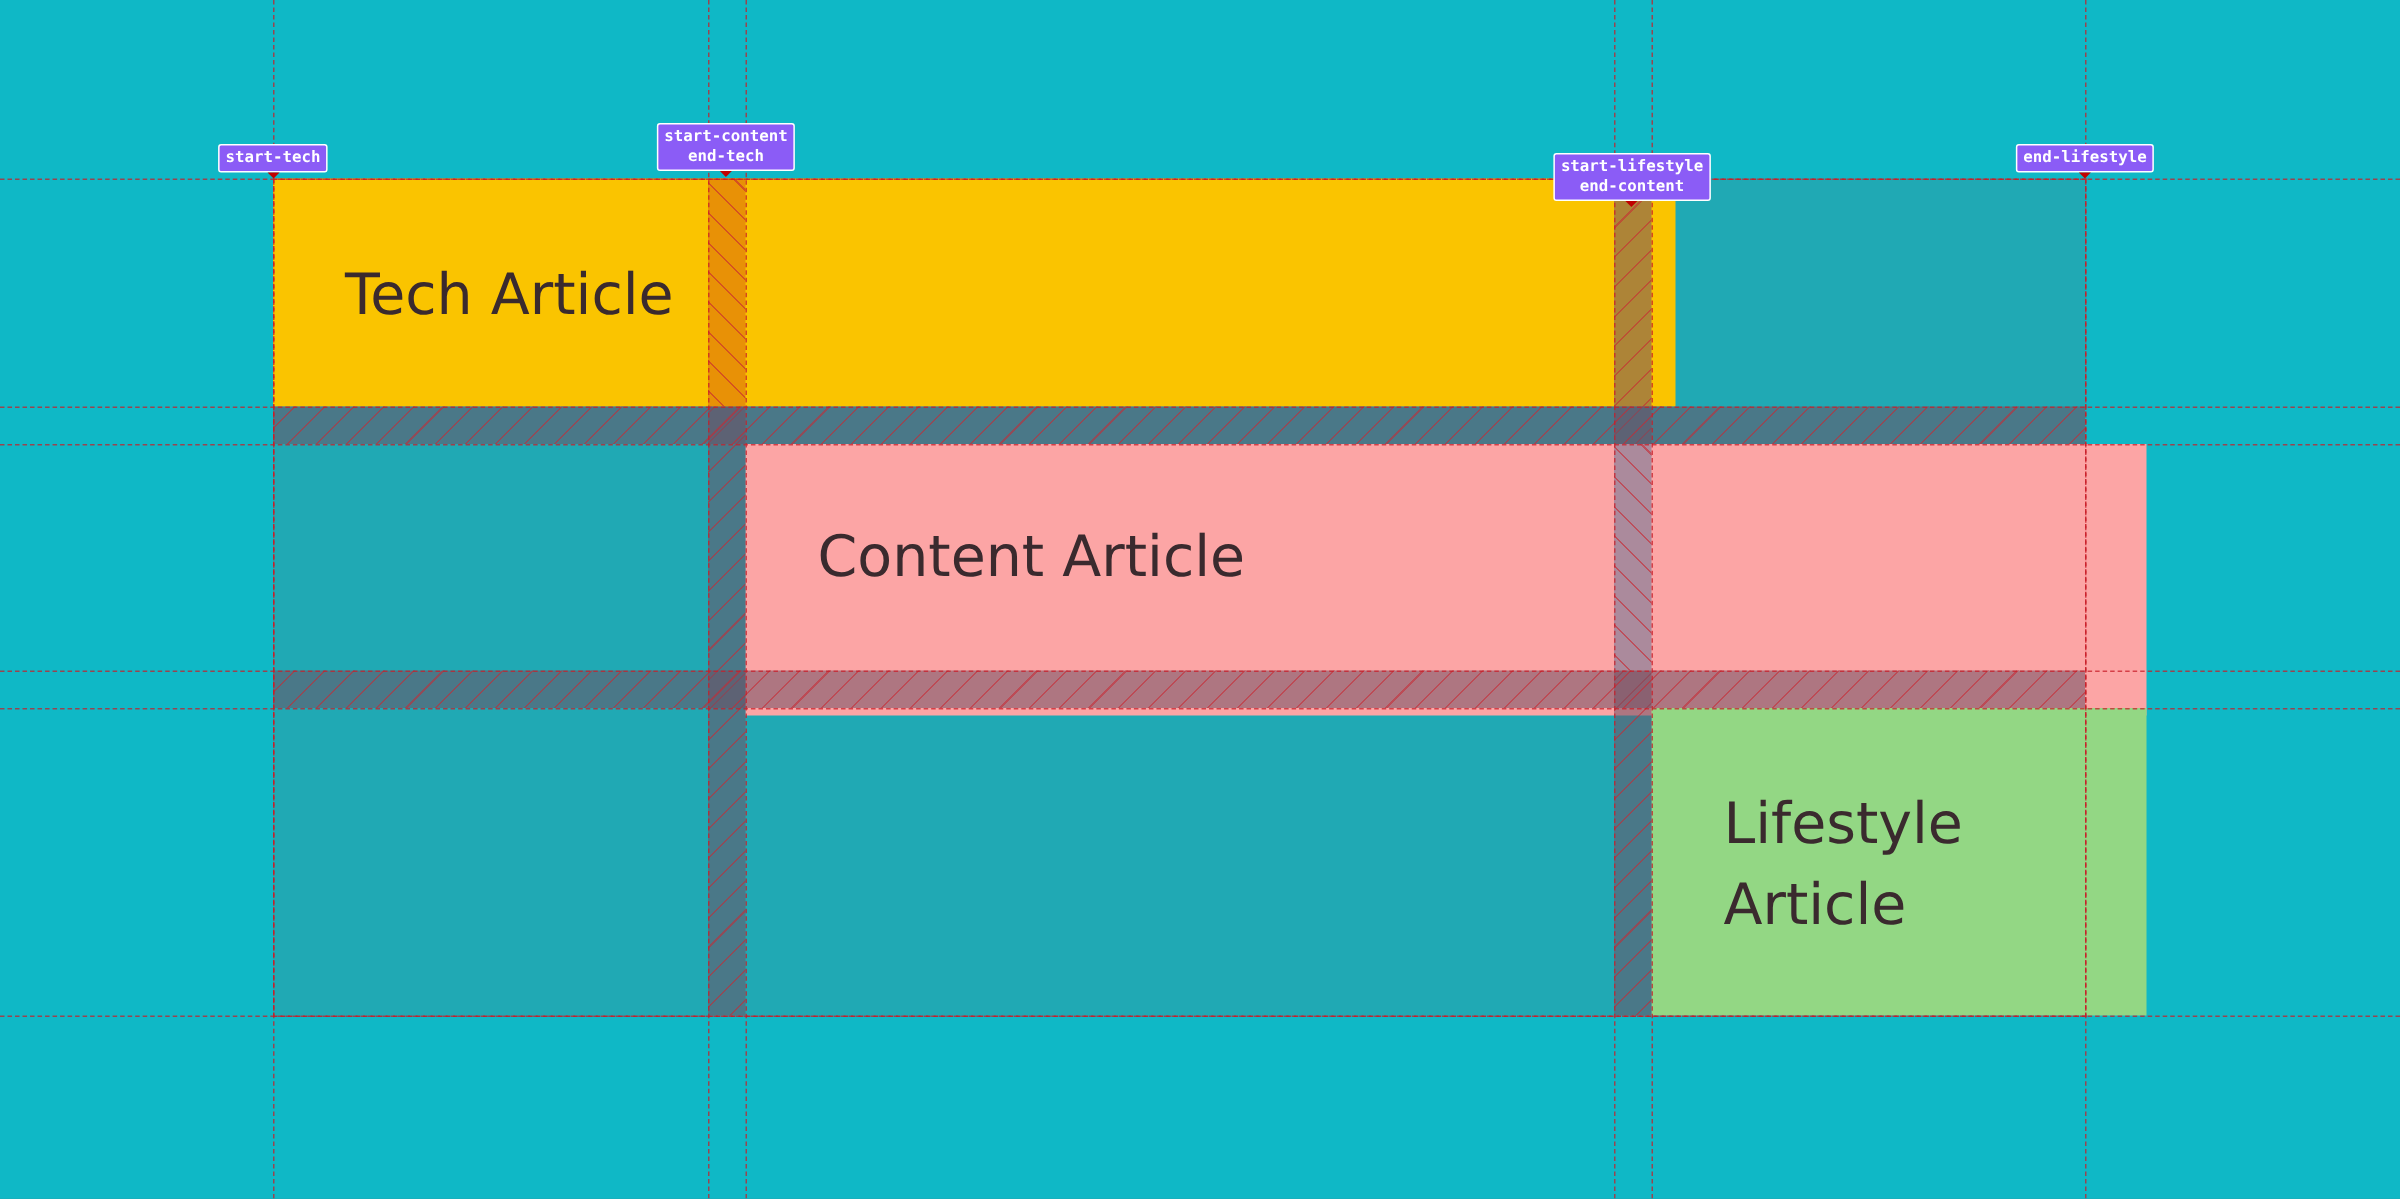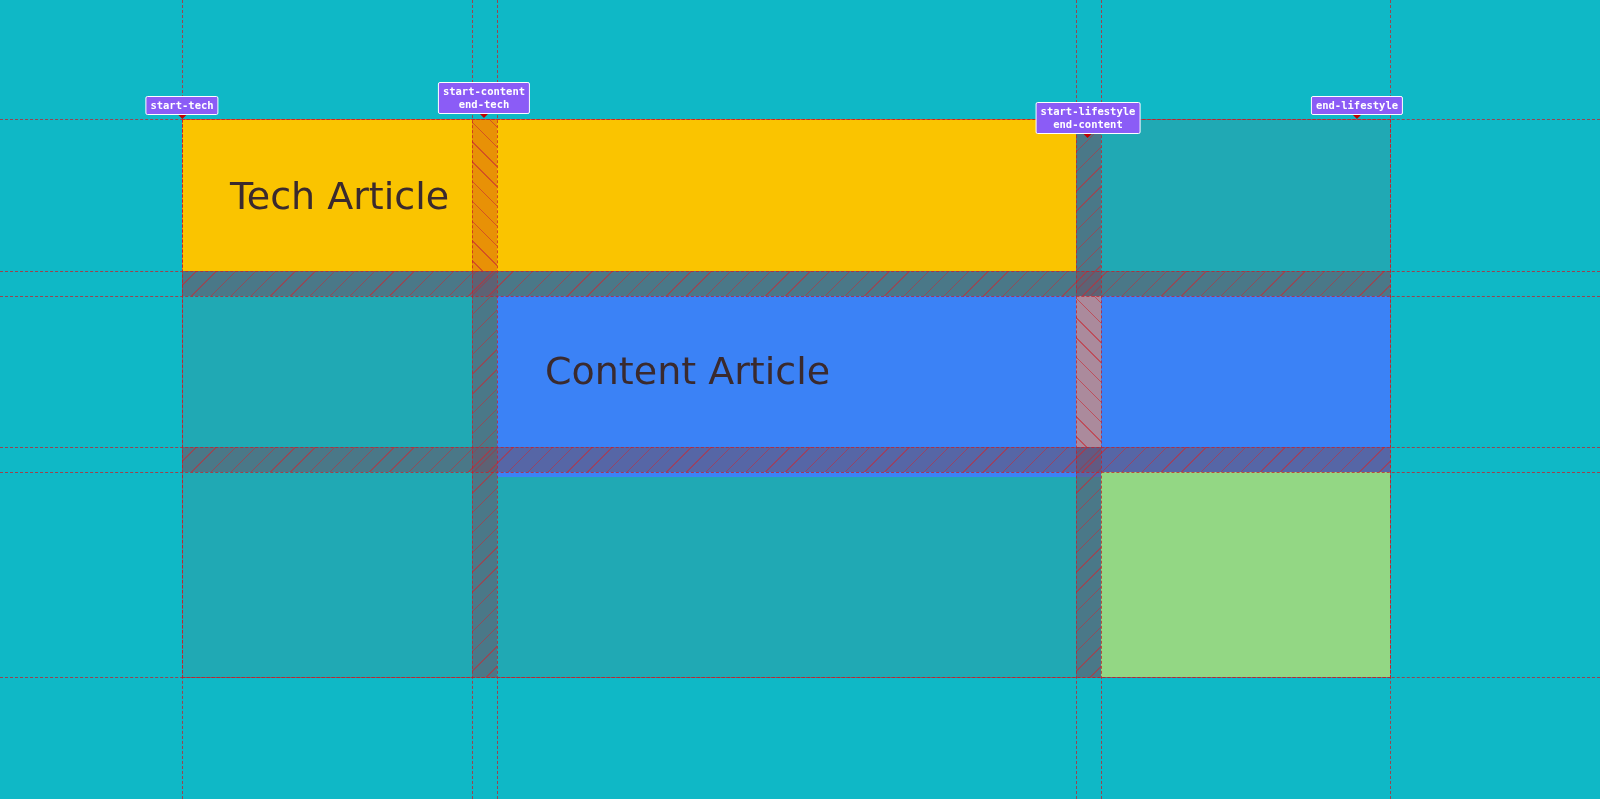--- a/index.html
+++ b/index.html
@@ -5,21 +5,21 @@
   html, body { margin:0; padding:0; }
   body {
     width:1600px; height:799px; overflow:hidden;
     background:#0fb8c6; position:relative;
     font-family: "DejaVu Sans", sans-serif;
   }
   .grid-bg {
     position:absolute; left:182px; top:119px; width:1208px; height:558px;
     background:#20a9b4;
   }
-  .area { position:absolute; }
+  .area { position:absolute;padding-left:41px; }
   .area-text {
     position:absolute; color:#3a2a2e; font-size:38px; line-height:54px;
     font-family: "DejaVu Sans", sans-serif;
   }
   .gap {
     position:absolute;
     background-color: rgba(110,80,100,0.55);
     background-image: repeating-linear-gradient(-45deg, transparent 0 7px, rgba(200,40,50,0.55) 7px 8px, transparent 8px 14px);
   }
   .gap.over-yellow {
@@ -45,25 +45,27 @@
 </style>
 </head>
 <body>
 
 <div class="grid-bg"></div>
 
 <div class="area" style="left:182px; top:119px; width:894px; height:152px; background:#fac400;">
   <span class="area-text" style="left:48px; top:50px;">Tech Article</span>
 </div>
 
-<div class="area" style="left:497px; top:296px; width:893px; height:181px; background:#3b82f6;">
+<div class="area" style="left:497px; top:296px; width:893px; height:181px; background:#fca5a5;">
   <span class="area-text" style="left:48px; top:48px;">Content Article</span>
 </div>
 
 <div class="area" style="left:1101px; top:472px; width:289px; height:205px; background:#93d784;">
+  <span class="area-text" style="left:48px; top:50px;">Lifestyle</span>
+  <span class="area-text" style="left:48px; top:104px;">Article</span>
 </div>
 
 <div class="gap over-yellow" style="left:472px; top:119px; width:25px; height:152px;"></div>
 <div class="gap" style="left:472px; top:271px; width:25px; height:406px;"></div>
 <div class="gap" style="left:1076px; top:119px; width:25px; height:177px;"></div>
 <div class="gap over-blue" style="left:1076px; top:296px; width:25px; height:151px;"></div>
 <div class="gap" style="left:1076px; top:447px; width:25px; height:230px;"></div>
 
 <div class="gap" style="left:182px; top:271px; width:1208px; height:25px;"></div>
 <div class="gap" style="left:182px; top:447px; width:1208px; height:25px;"></div>
@@ -86,15 +88,15 @@
   <div>start-tech</div>
 </div>
 <div class="label" style="left:484px; top:82px;">
   <div>start-content</div>
   <div>end-tech</div>
 </div>
 <div class="label" style="left:1088px; top:82px;margin-top:20px;">
   <div>start-lifestyle</div>
   <div>end-content</div>
 </div>
-<div class="label" style="left:1357px; top:96px;">
+<div class="label" style="left:1390px; top:96px;">
   <div>end-lifestyle</div>
 </div>
 
 </body></html>

